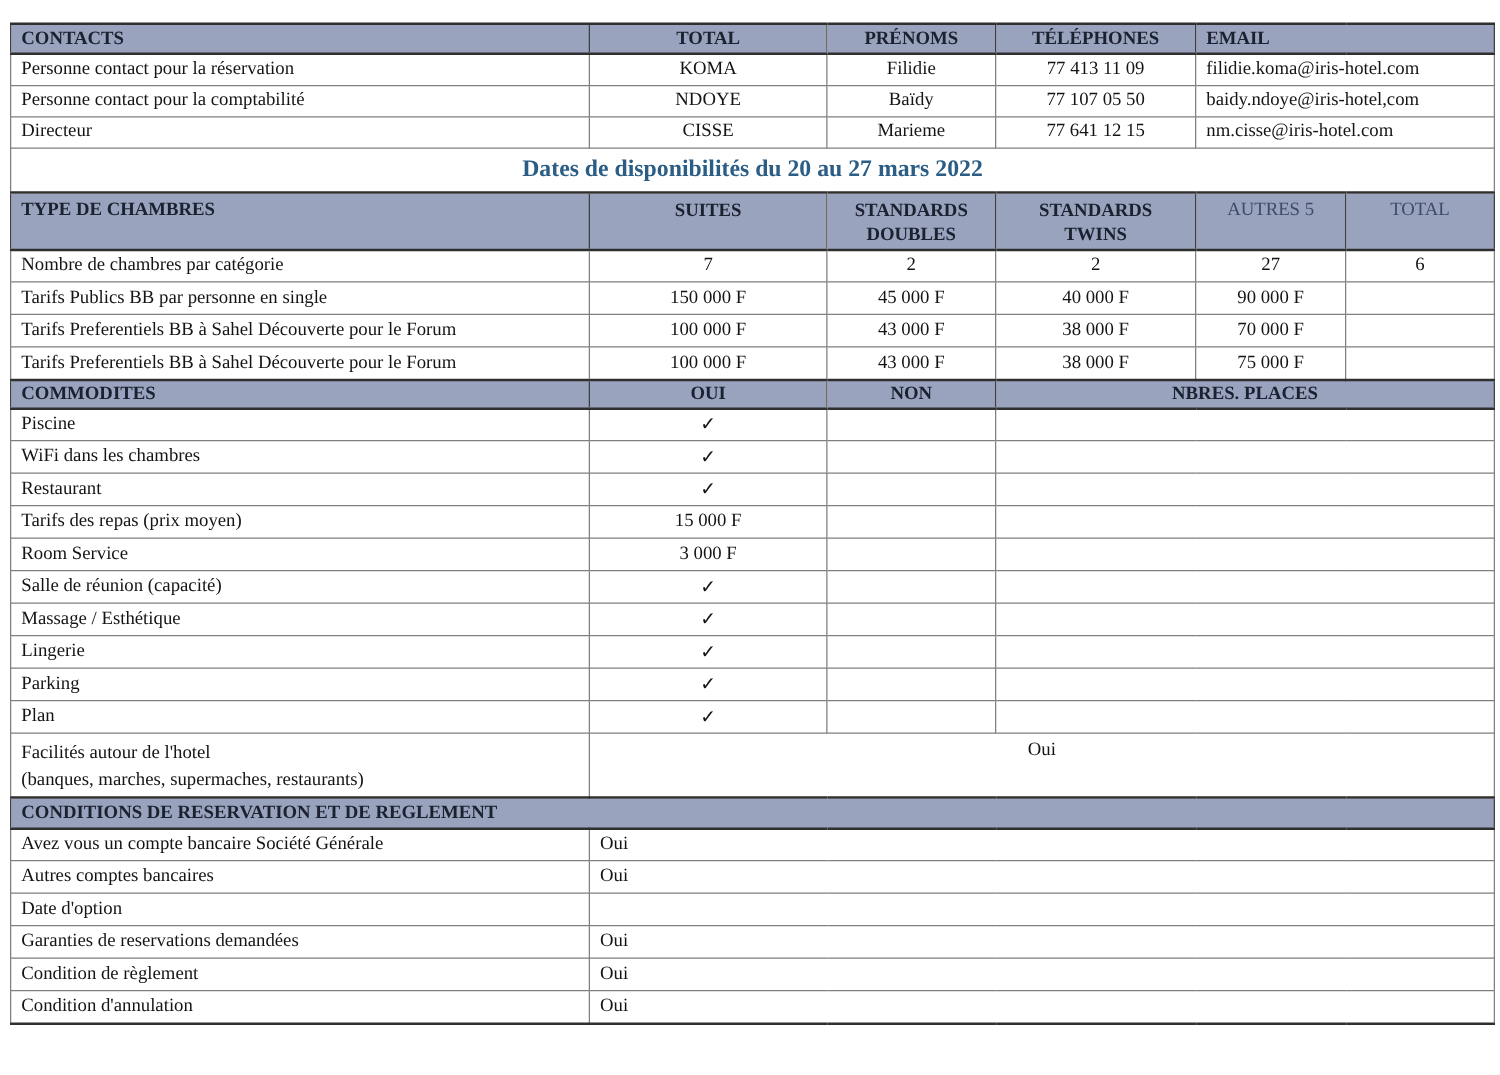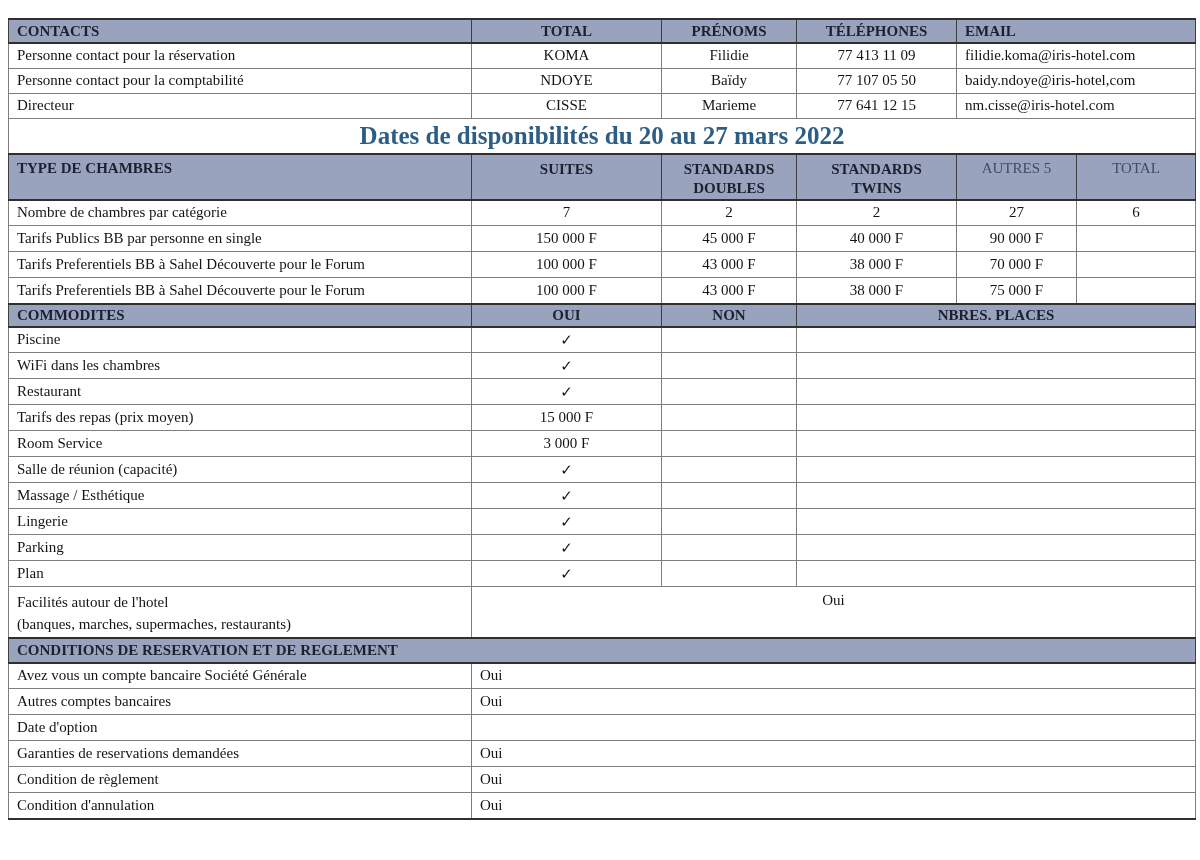--- a/index.html
+++ b/index.html
@@ -56,21 +56,21 @@
   .h26 { height: 26px; }
   .h36 { height: 36px; }
   .h45 { height: 45px; }
   .h23 { height: 23px; }
   .h47 { height: 47px; }
 
   
   .band {
     text-align: center;
     font-weight: bold;
-    font-size: 25px;
+    font-size: 19px;
     color: #2b5d85;
     background: #ffffff;
     border-left: 1px solid #7f7f7f;
     border-right: 1px solid #7f7f7f;
     border-top: 1px solid #7f7f7f;
   }
   
   .banner {
     text-align: left;
   }

